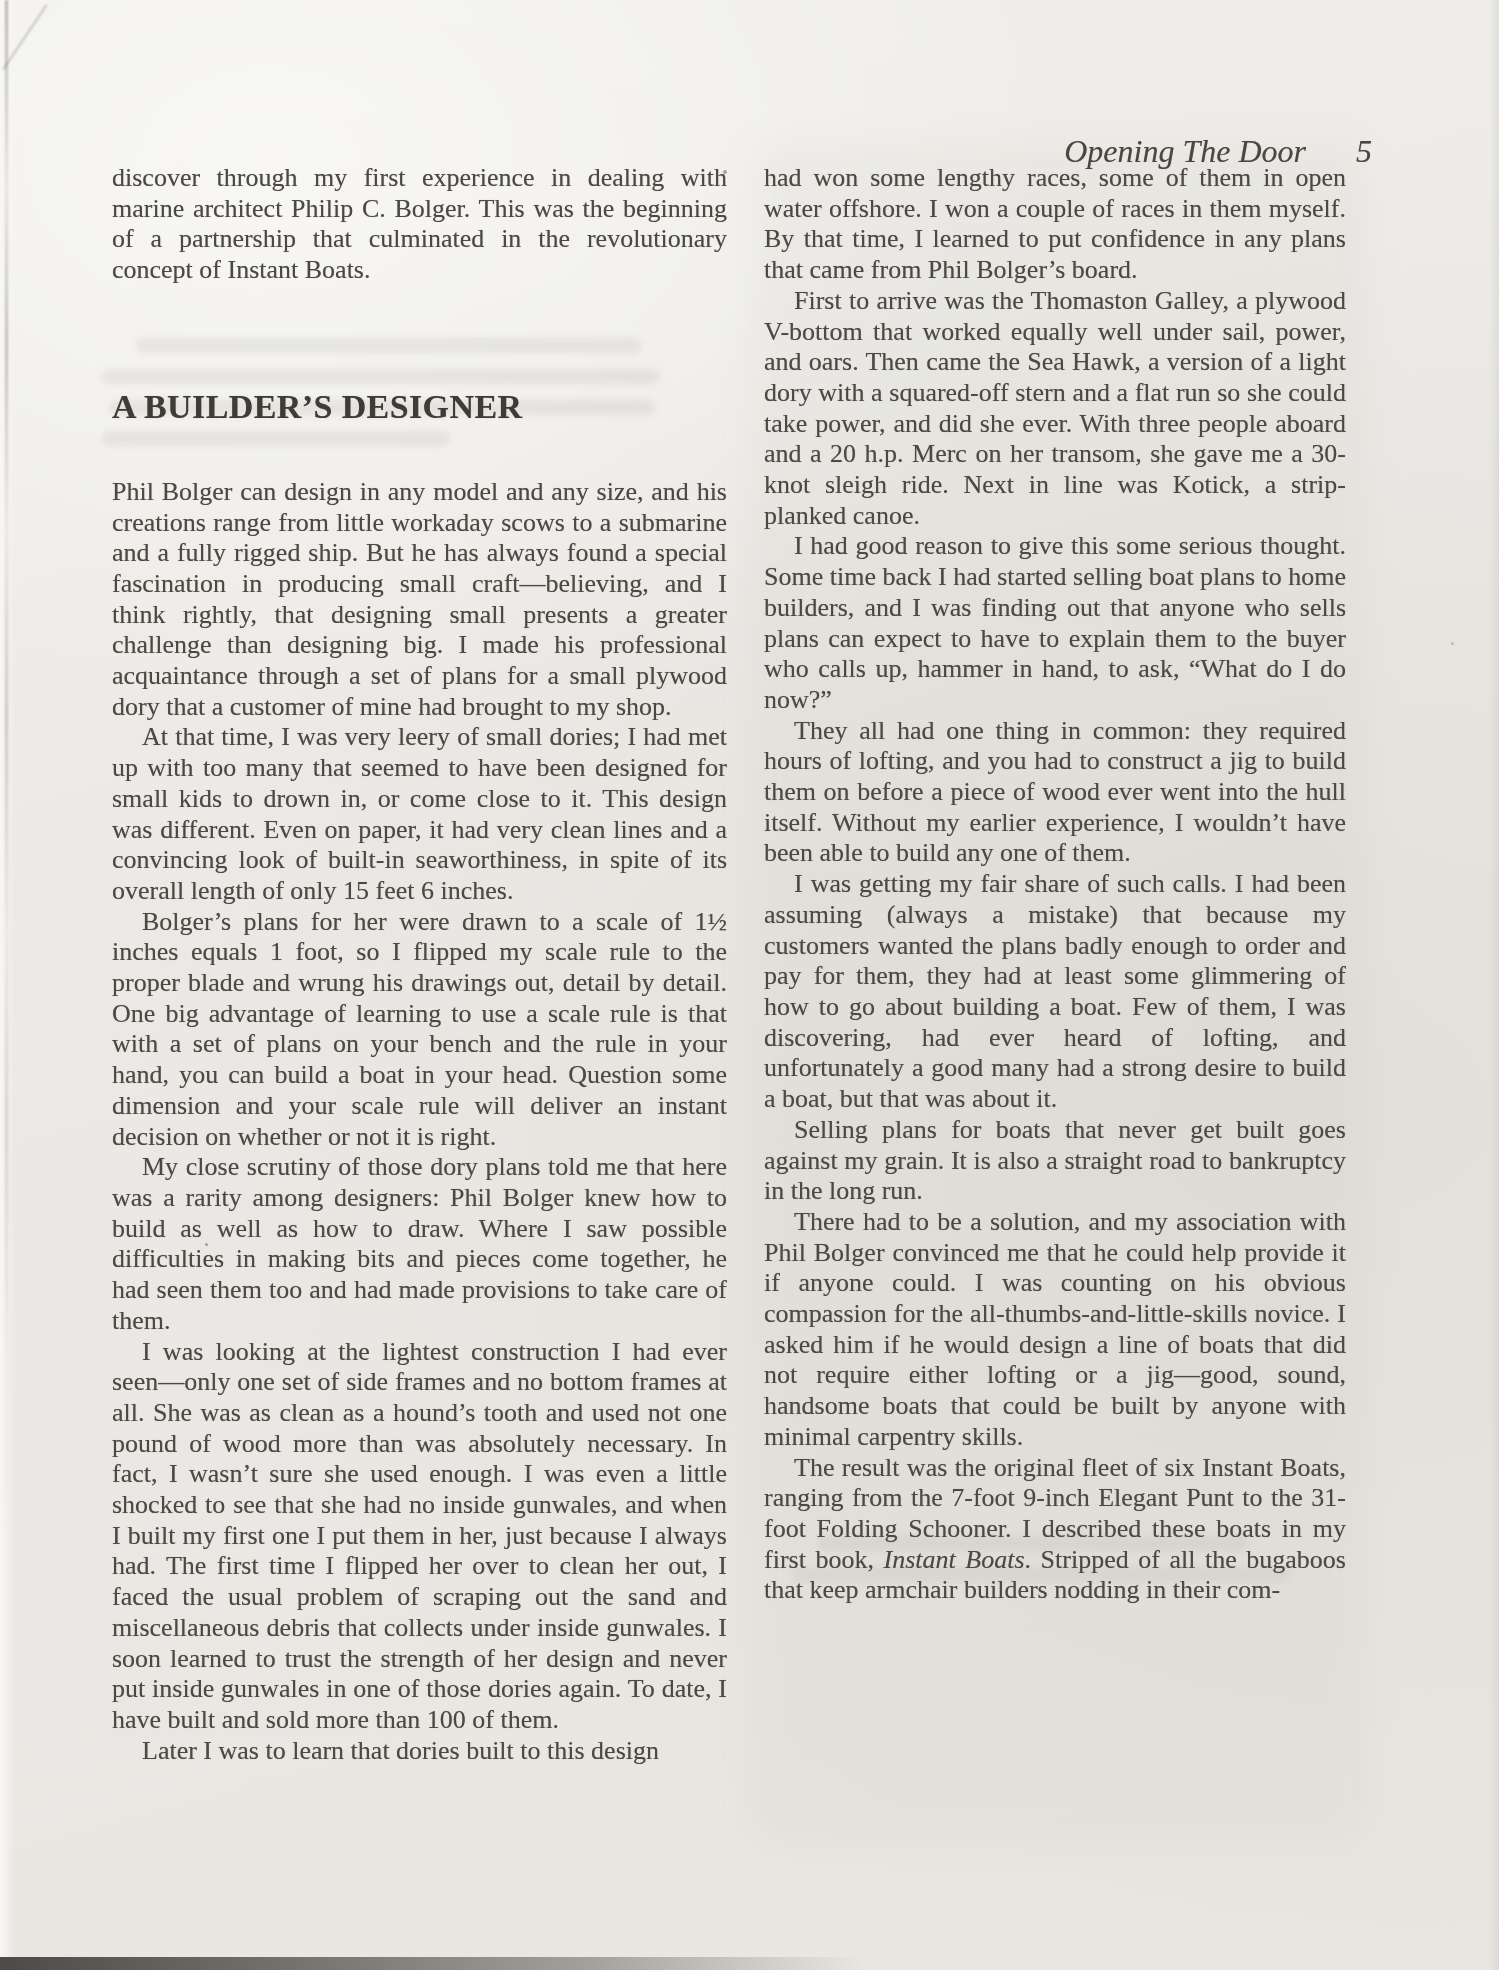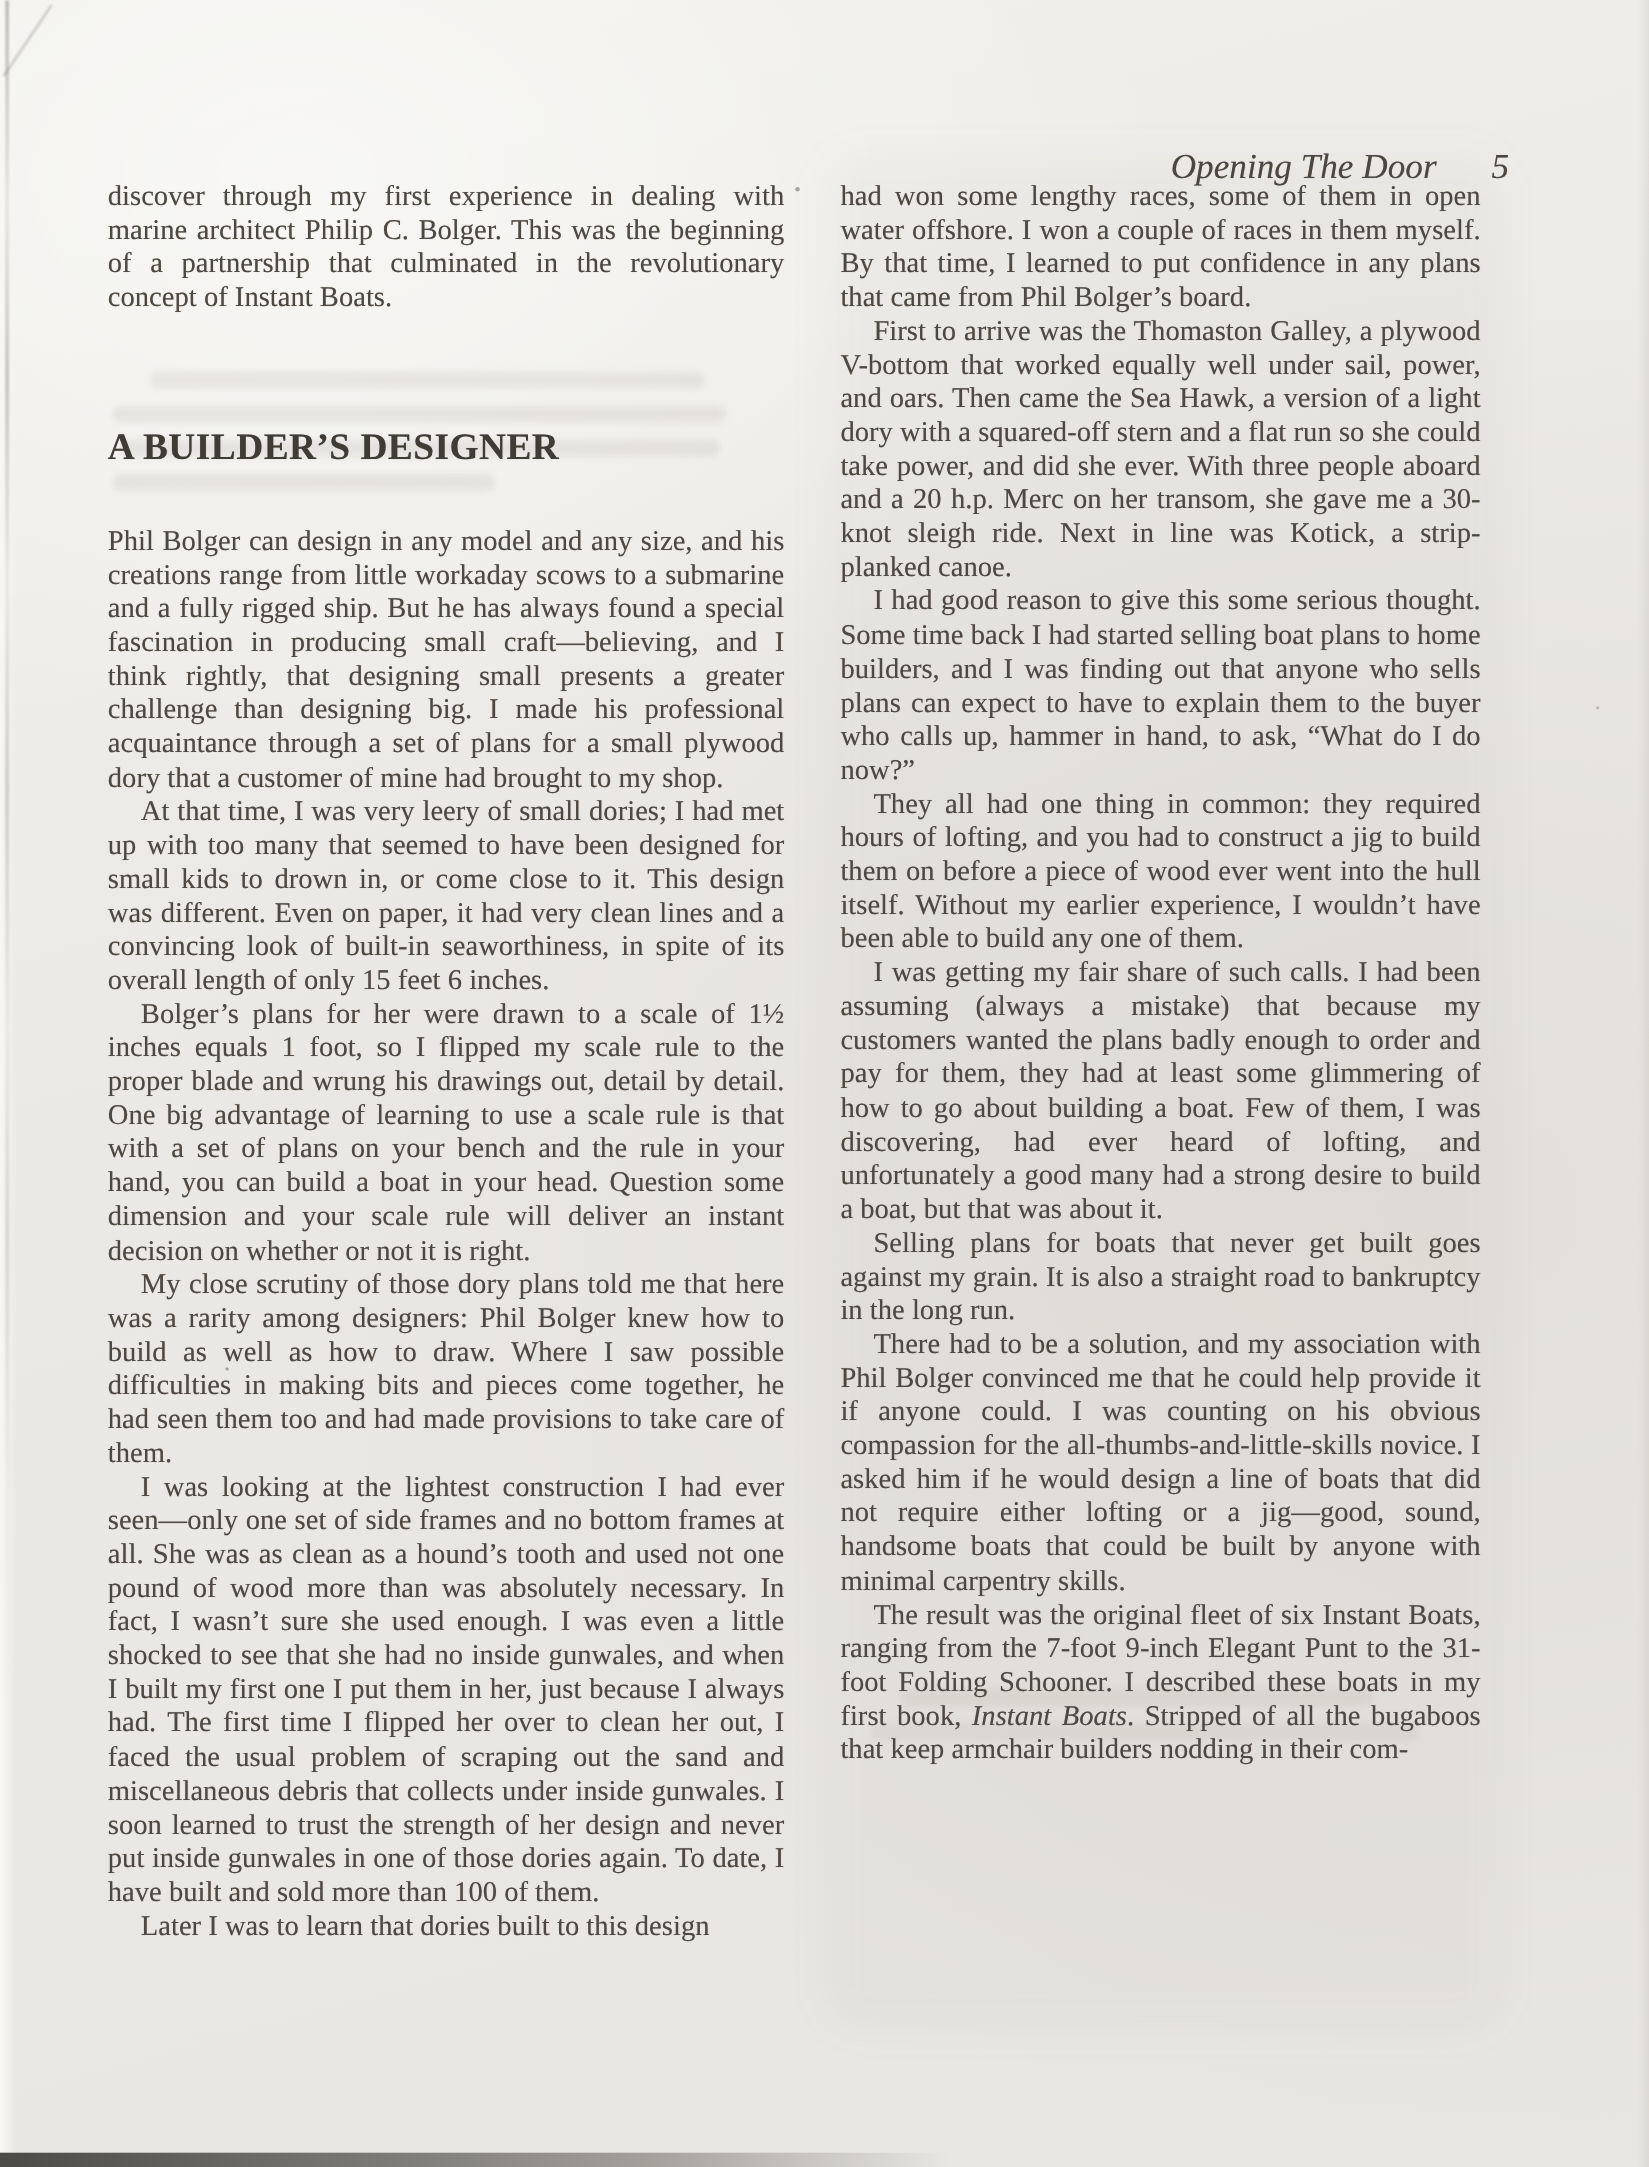--- a/index.html
+++ b/index.html
@@ -10,21 +10,21 @@
     background:
       radial-gradient(1300px 900px at 18% 8%, rgba(255,255,255,0.55), rgba(255,255,255,0) 62%),
       radial-gradient(1700px 1300px at 88% 55%, rgba(198,193,184,0.22), rgba(198,193,184,0) 70%),
       linear-gradient(165deg,#f0efeb 0%, #ebe9e5 45%, #e8e6e1 100%);
   }
   .col {
     position:absolute; top:163px; text-align:justify;
     font-size:26px; line-height:30.7px;
     text-shadow:0 0 0.7px rgba(76,70,62,0.45);
   }
-  .col-left  { left:98px;  width:615px; }
+  .col-left  { left:112px;  width:615px; }
   .col-right { left:764px; width:582px; }
   .col p { margin:0; }
   p.indent { text-indent:30px; }
   .section-heading {
     font-size:34px; font-weight:bold; color:#3f3b35;
     letter-spacing:0.4px; margin:104px 0 53px 0; line-height:34px;
   }
   .running-header {
     position:absolute; top:133px; right:127px;
     display:flex; gap:50px; align-items:baseline;

